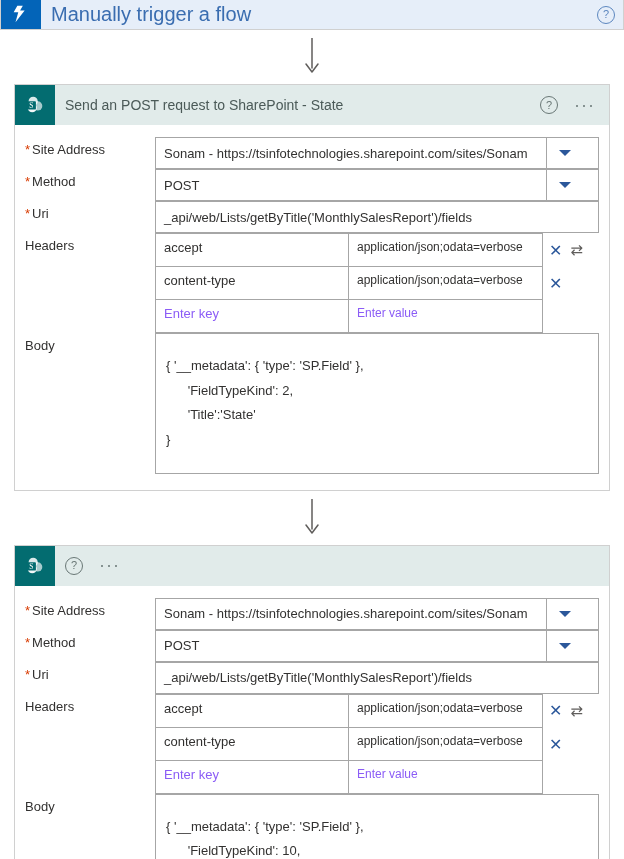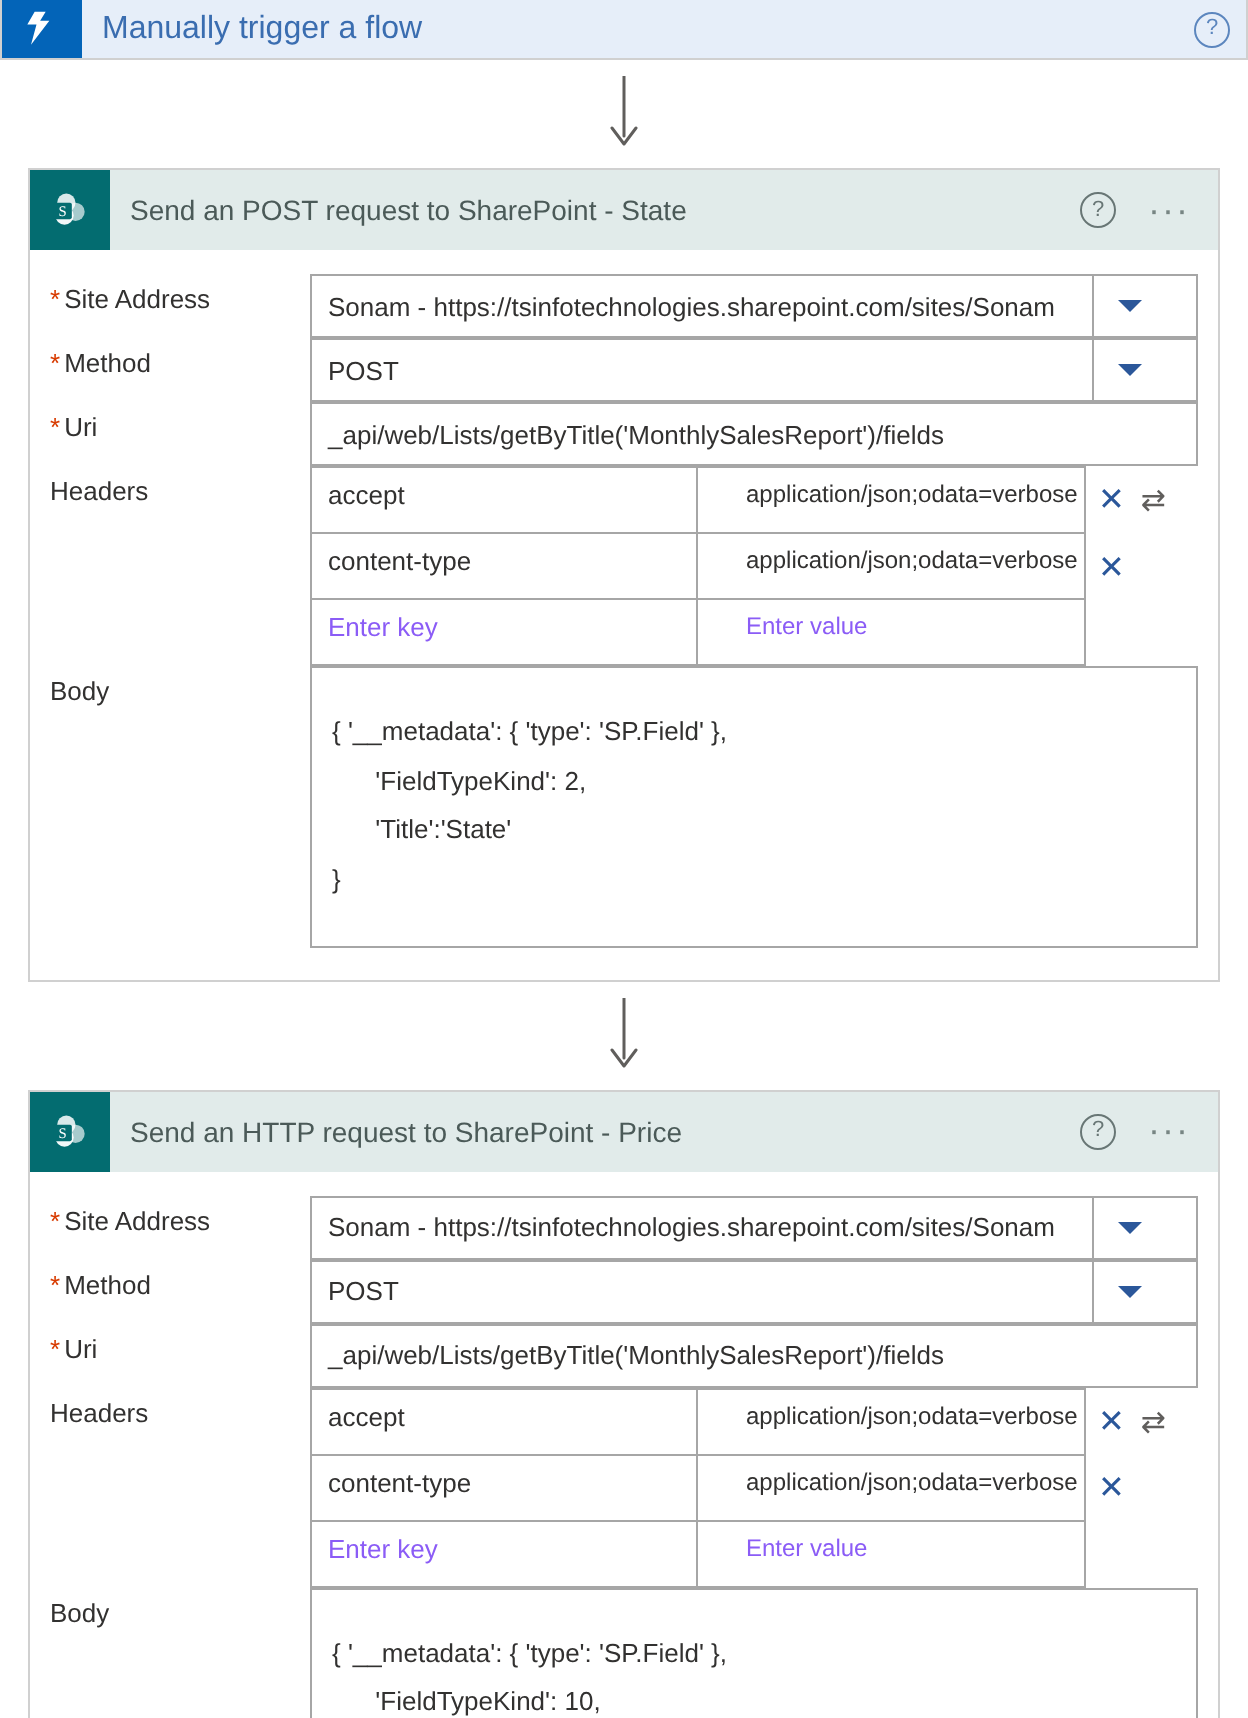--- a/index.html
+++ b/index.html
@@ -68,21 +68,20 @@
   .chevron-down {
     width: 0; height: 0;
     border-left: 6px solid transparent;
     border-right: 6px solid transparent;
     border-top: 6px solid #2b579a;
   }
   .headers-table { border:1px solid #a6a6a6; }
   .hdr-row {
     display:flex; height:32px; align-items:stretch;
     border-bottom:1px solid #a6a6a6;
-    gap:16px;
   }
   .hdr-row:last-child { border-bottom:none; }
   .hdr-key {
     flex: 0 0 50%; border-right:1px solid #a6a6a6;
     padding:6px 8px; font-size:13px; overflow:hidden;
   }
   .hdr-val { flex:1; padding:6px 8px; font-size:12px; overflow:hidden; }
   .placeholder { color:#8b5cf6; }
   .hdr-actions {
     flex: 0 0 50px;
@@ -104,21 +103,21 @@
   .trigger-card-cut {
     border:1px solid #d0d0d0;
     border-top:none;
     margin:0;
     overflow:hidden;
     height:30px;
     display:flex;
     align-items:center;
   }
   .trigger-card-cut .card-header { height:30px; }
-  .trigger-title-faded { font-size:16px; }
+  .trigger-title-faded { font-size:20px; }
 </style>
 </head>
 <body>
 
 <div class="trigger-card-cut">
   <div class="card-header trigger-header" style="width:100%;">
     <div class="header-icon trigger-icon-bg">
       <svg width="22" height="22" viewBox="0 0 24 24" fill="#fff">
           <path d="M3 3h18v4H3V3zm6 6h12v4H9V9zm-6 6h18v4H3v-4z" opacity=".0"></path>
           <path d="M4 4v6h6V4H4zm2 2h2v2H6V6zm6-2v2h8V4h-8zm0 4v2h8V8h-8zM4 14v6h6v-6H4zm2 2h2v2H6v-2zm6-2v2h8v-2h-8zm0 4v2h8v-2h-8z" opacity="0"></path>
@@ -259,21 +258,20 @@
   <div class="card-header sp-header">
     <div class="header-icon sp-icon-bg">
       <svg width="22" height="22" viewBox="0 0 24 24" fill="#fff">
             <circle cx="10" cy="8" r="5" opacity=".85"></circle>
             <circle cx="15" cy="13" r="5" opacity=".65"></circle>
             <circle cx="9" cy="15" r="5" opacity=".95"></circle>
             <rect x="3" y="8" width="10" height="9" rx="1" fill="#036c70"></rect>
             <text x="8" y="15" font-size="8" fill="#fff" text-anchor="middle" font-family="Segoe UI">S</text>
           </svg>
     </div>
-    <span class="header-title">Send an HTTP request to SharePoint - Price</span>
     <span class="help-icon">?</span>
     <span class="ellipsis">···</span>
   </div>
   <div class="card-body">
 
     <div class="row">
       <div class="label-cell req">Site Address</div>
       <div class="field-cell">
         <div class="select-box">
           <span class="select-text">Sonam - https://tsinfotechnologies.sharepoint.com/sites/Sonam</span>

